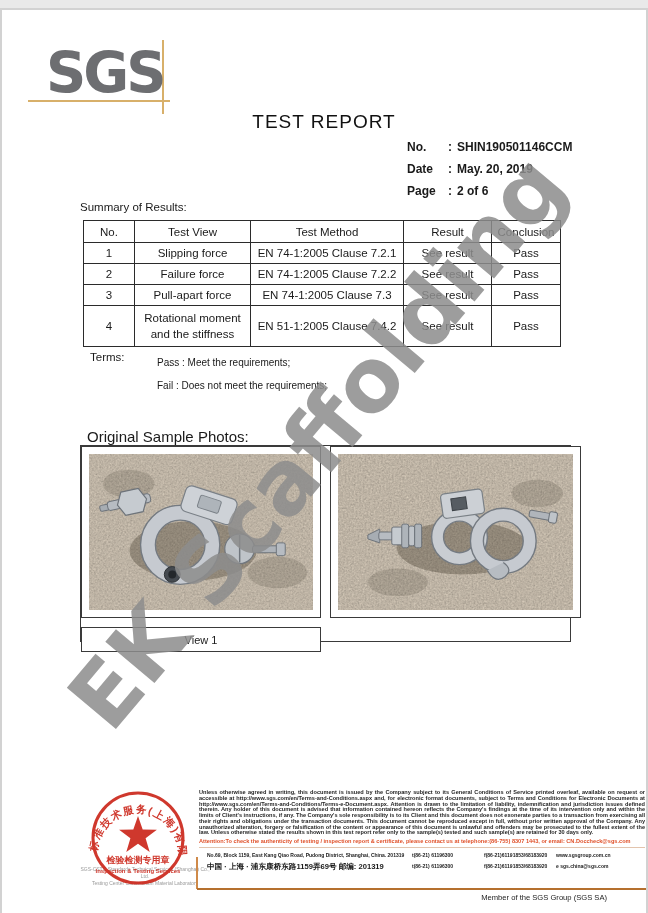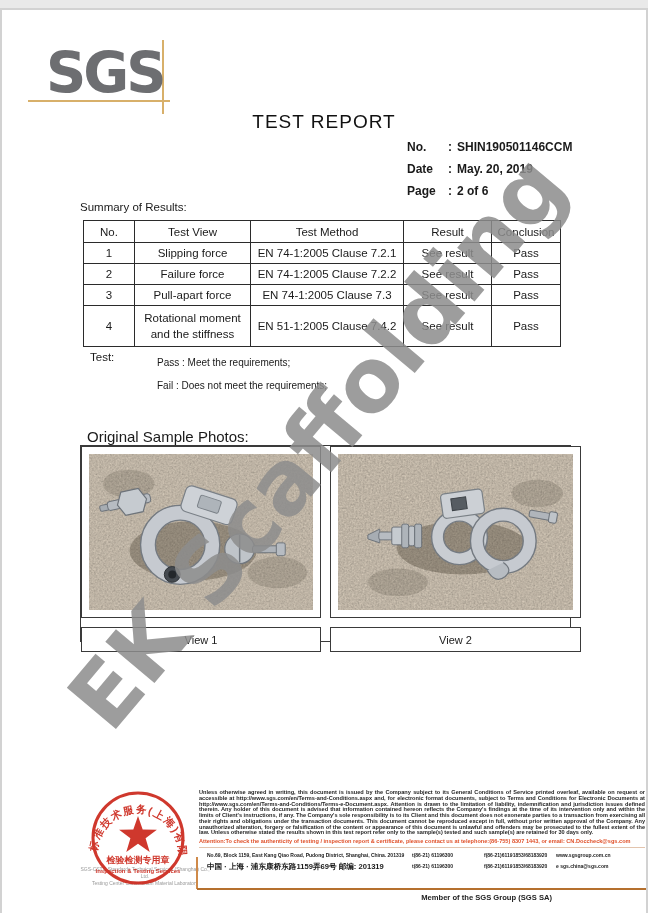--- a/index.html
+++ b/index.html
@@ -82,22 +82,22 @@
   .addr-block { margin-top:3px; border-top:1px solid #e3c4ad; padding-top:2px; }
   .addr-row { display:flex; align-items:center; white-space:nowrap;padding-left:8px; }
   .addr-row .a-main { font-size:5px; font-weight:bold; width:205px; overflow:hidden; }
   .addr-row .a-cn { font-size:7.6px; font-weight:bold; width:205px; overflow:hidden; }
   .addr-row .a-tel, .addr-row .a-fax { font-size:5px; font-weight:bold; width:72px; }
   .addr-row .a-web { font-size:5px; font-weight:bold; }
   .addr-row { line-height:11px; }
   .footer-vline { position:absolute; left:194px; top:847px; width:2px; height:32px; background:#cf8a4a; z-index:11; }
   .footer-rule { position:absolute; left:195px; top:878px; width:450px; height:2px; background:#b5702e; z-index:11; }
   .member-line {
-    position:absolute; left:197px; top:883px; width:446px; padding-right:93px;
-    text-align:right; font-size:7.6px; font-weight:bold; color:#222; z-index:11;
+    position:absolute; left:197px; top:883px; width:446px; padding-right:38px;
+    text-align:right; font-size:7.6px; font-weight:normal; color:#222; z-index:11;
   }
 </style>
 </head>
 <body>
 
 <div class="page">
 
   <div class="logo-hline"></div>
   <div class="logo-vline"></div>
   <div class="sgs-logo">SGS</div>
@@ -164,21 +164,21 @@
     <tr class="tall">
       <td>4</td>
       <td>Rotational moment and the stiffness</td>
       <td>EN 51-1:2005 Clause 7.4.2</td>
       <td>See result</td>
       <td>Pass</td>
     </tr>
   </tbody>
     </table>
 
-  <div class="note-label">Test:</div>
+  <div class="note-label">Terms:</div>
   <div class="note-lines">
     <div>Pass : Meet the requirements;</div>
     <div>Fail : Does not meet the requirements;</div>
   </div>
 
   <div class="photos-heading">Original Sample Photos:</div>
 
   <div class="photo-table">
     <div class="photo-cell">
       <svg viewBox="0 0 226 158" preserveAspectRatio="none">
@@ -237,21 +237,20 @@
         </g>
         <path fill-rule="evenodd" d="M133,88a33,33 0 1,0 66,0a33,33 0 1,0 -66,0 M146,88a20,20 0 1,0 40,0a20,20 0 1,0 -40,0" fill="#c6cad0" stroke="#747a81" stroke-width="1.4"></path>
         <g transform="rotate(10 200 62)">
           <rect x="192" y="58" width="22" height="7" rx="2" fill="#b0b5bb" stroke="#6d737a" stroke-width="1"></rect>
           <rect x="212" y="56" width="8" height="11" rx="2" fill="#bfc4c9" stroke="#6d737a" stroke-width="1"></rect>
         </g>
         <path d="M150,118 q8,14 18,6 q8,-7 -2,-14" fill="#b7bcc2" stroke="#70767d" stroke-width="1.2"></path>
       </svg>
     </div>
     <div class="caption-cell">View 1</div>
-    <div class="caption-cell">View 2</div>
   </div>
 
   <div class="watermark">EK Scaffolding</div>
 
   <div class="stamp-company">
     <div>SGS-CSTC Standards Technical Services (Shanghai) Co., Ltd.</div>
     <div>Testing Center Construction Material Laboratory</div>
   </div>
 
   <svg class="stamp" width="112" height="112" viewBox="0 0 112 112">

